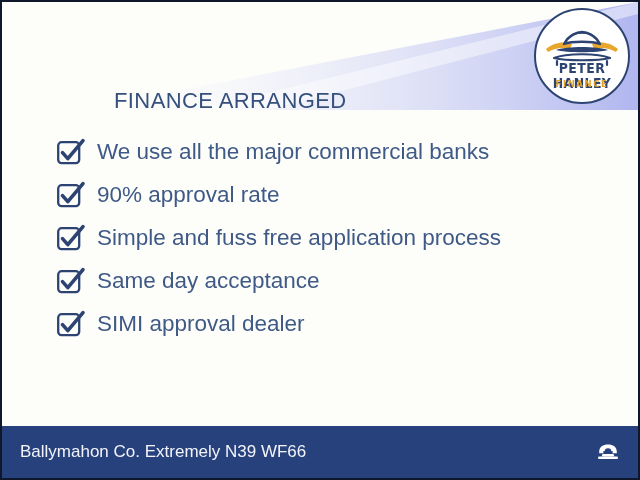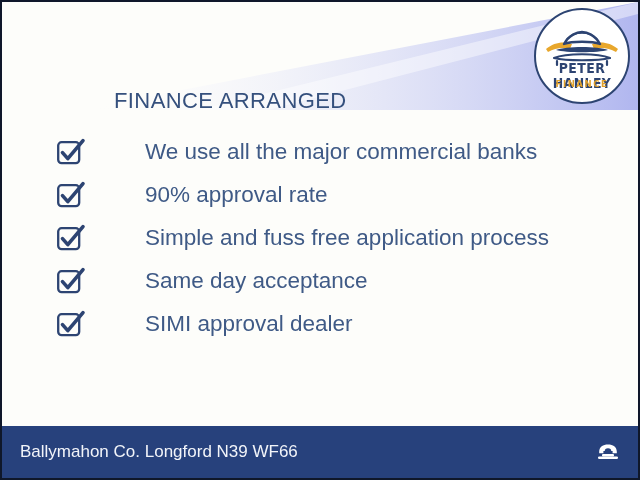--- a/index.html
+++ b/index.html
@@ -116,21 +116,20 @@
     height: 30px;
     margin-right: 11px;
     position: relative;
   }
   .check-box svg { display: block; }
   .check-label {
     font-size: 22.5px;
     color: #3f5a86;
     white-space: nowrap;
     font-family: "Liberation Sans", sans-serif;
-    margin-left: 48px;
   }
 
   
   .footer {
     position: absolute;
     left: 0;
     right: 0;
     bottom: 0;
     height: 52px;
     background: #27417c;
@@ -248,21 +247,21 @@
           <rect x="2.2" y="5.2" width="21" height="21" rx="3.4" ry="3.4" fill="none" stroke="#2d4472" stroke-width="2.3"></rect>
           <path d="M6.5 15.6 L11.8 21.6 L27 3.6" fill="none" stroke="#2d4472" stroke-width="3.6" stroke-linecap="round" stroke-linejoin="round"></path>
         </svg>
       </span>
       <span class="check-label">SIMI approval dealer</span>
     </li>
 
   </ul>
 
   <div class="footer">
-    <div class="footer-address">Ballymahon Co. Longford N39 WF66</div>
+    <div class="footer-address">Ballymahon Co. Extremely N39 WF66</div>
     <div class="footer-phone-group">
       <svg class="phone-icon" width="24" height="18" viewBox="0 0 24 18" aria-hidden="true">
         <path d="M3.2 8.6 C3.2 4.2 7.0 1.6 12 1.6 C17 1.6 20.8 4.2 20.8 8.6
                  L20.8 10.2 L16.6 10.2 L16.6 8.0 L7.4 8.0 L7.4 10.2 L3.2 10.2 Z" fill="#ffffff"></path>
         <ellipse cx="12" cy="8.3" rx="3.3" ry="3.1" fill="#27417c"></ellipse>
         <rect x="6.0" y="11.0" width="12" height="2.6" rx="1.1" fill="#ffffff"></rect>
         <rect x="2.0" y="13.4" width="20" height="2.6" rx="1.2" fill="#ffffff"></rect>
       </svg>
     </div>
   </div>

